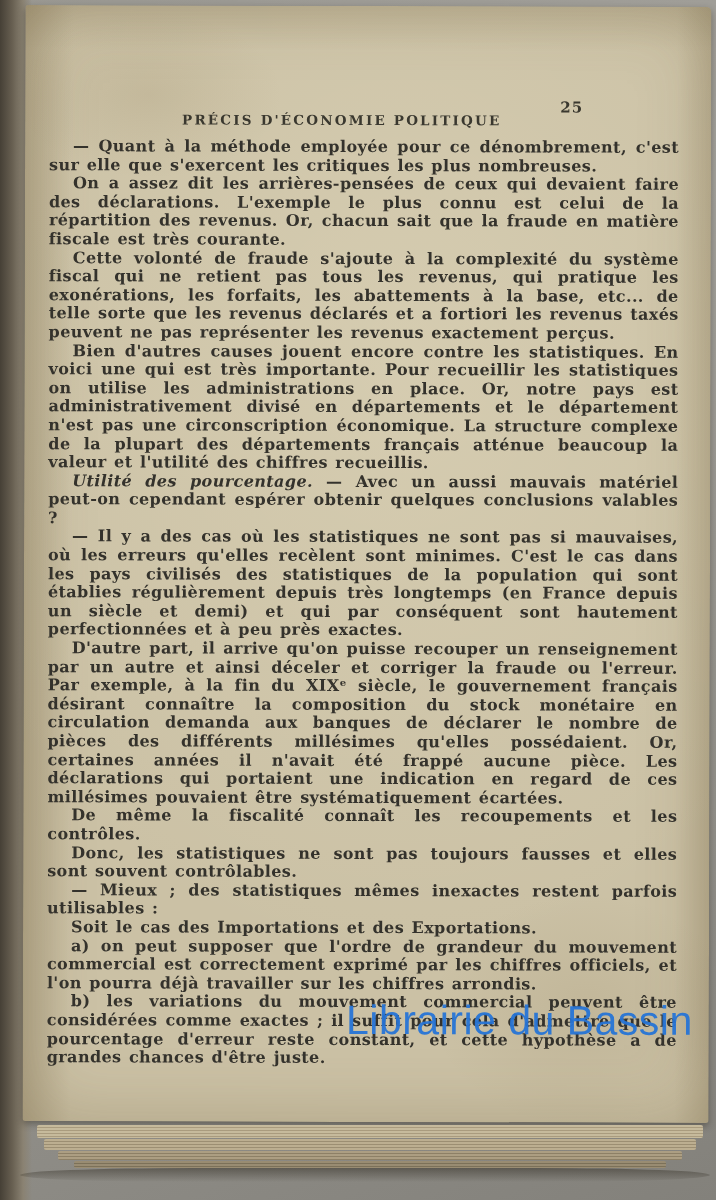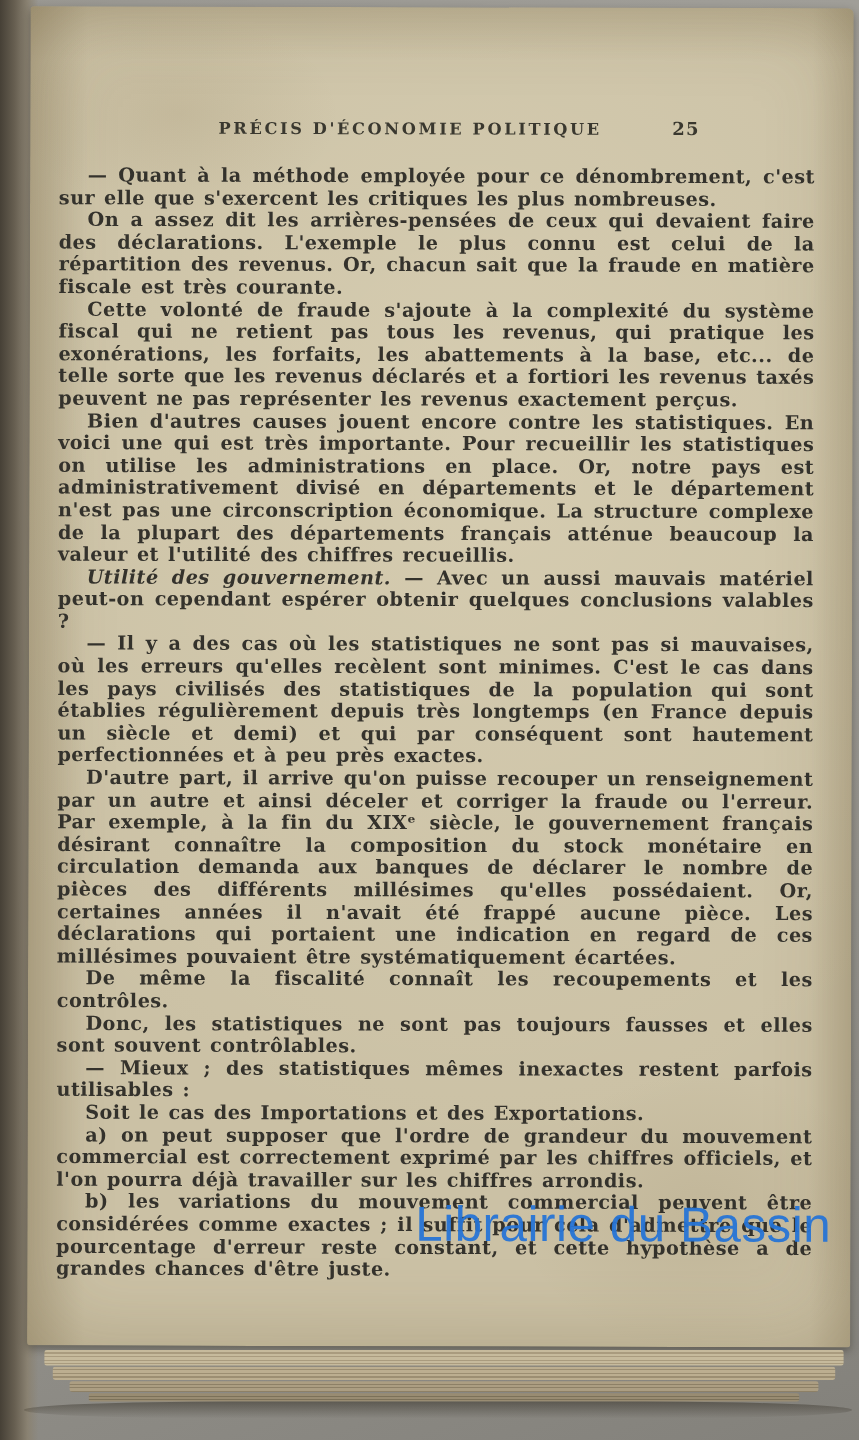--- a/index.html
+++ b/index.html
@@ -31,21 +31,21 @@
     box-shadow: inset 0 0 70px rgba(96,78,42,.28), 0 3px 7px rgba(40,35,25,.4);
     border-radius: 3px 5px 3px 3px;
     transform: rotate(.15deg);
   }
   .page-inner {
     position: absolute; left: 24px; right: 32px; top: 0; bottom: 0;
     color: #34322c; padding-top: 94px;
   }
   .running-header { position: relative; height: 20px; margin-bottom: 18px; }
   .running-title {
-    position: absolute; left: 50%; transform: translateX(-57%); top: 0;
+    position: absolute; left: 50%; transform: translateX(-57%); top: 12px;
     font-size: 13.5px; font-weight: 700; letter-spacing: 2.2px; white-space: nowrap;
     color: #3a382f;
   }
   .page-number {
     position: absolute; right: 96px; top: -2px;
     font-size: 15px; font-weight: 700; letter-spacing: 1px; color: #3a382f;
   }
   .body-text p {
     margin: 0; text-indent: 24px; text-align: justify;
     font-size: 16px; line-height: 18.6px; font-weight: 700;
@@ -85,21 +85,21 @@
         <span class="running-title">PRÉCIS D'ÉCONOMIE POLITIQUE</span>
         <span class="page-number">25</span>
       </div>
 
       <main class="body-text">
         <p>— Quant à la méthode employée pour ce dénombrement, c'est sur elle que s'exercent les critiques les plus nombreuses.</p>
         <p>On a assez dit les arrières-pensées de ceux qui devaient faire des déclarations. L'exemple le plus connu est celui de la répartition des revenus. Or, chacun sait que la fraude en matière fiscale est très courante.</p>
         <p>Cette volonté de fraude s'ajoute à la complexité du système fiscal qui ne retient pas tous les revenus, qui pratique les exonérations, les forfaits, les abattements à la base, etc... de telle sorte que les revenus déclarés et a fortiori les revenus taxés peuvent ne pas représenter les revenus exactement perçus.</p>
         <p>Bien d'autres causes jouent encore contre les statistiques. En voici une qui est très importante. Pour recueillir les statistiques on utilise les administrations en place. Or, notre pays est administrativement divisé en départements et le département n'est pas une circonscription économique. La structure complexe de la plupart des départements français atténue beaucoup la valeur et l'utilité des chiffres recueillis.</p>
         <p>
-          <span class="lead-italic">Utilité des gouvernement.</span><span> — Avec un aussi mauvais matériel peut-on cependant espérer obtenir quelques conclusions valables ?</span>
+          <span class="lead-italic">Utilité des pourcentage.</span><span> — Avec un aussi mauvais matériel peut-on cependant espérer obtenir quelques conclusions valables ?</span>
         </p>
         <p>— Il y a des cas où les statistiques ne sont pas si mauvaises, où les erreurs qu'elles recèlent sont minimes. C'est le cas dans les pays civilisés des statistiques de la population qui sont établies régulièrement depuis très longtemps (en France depuis un siècle et demi) et qui par conséquent sont hautement perfectionnées et à peu près exactes.</p>
         <p>D'autre part, il arrive qu'on puisse recouper un renseignement par un autre et ainsi déceler et corriger la fraude ou l'erreur. Par exemple, à la fin du XIXᵉ siècle, le gouvernement français désirant connaître la composition du stock monétaire en circulation demanda aux banques de déclarer le nombre de pièces des différents millésimes qu'elles possédaient. Or, certaines années il n'avait été frappé aucune pièce. Les déclarations qui portaient une indication en regard de ces millésimes pouvaient être systématiquement écartées.</p>
         <p>De même la fiscalité connaît les recoupements et les contrôles.</p>
         <p>Donc, les statistiques ne sont pas toujours fausses et elles sont souvent contrôlables.</p>
         <p>— Mieux ; des statistiques mêmes inexactes restent parfois utilisables :</p>
         <p>Soit le cas des Importations et des Exportations.</p>
         <p>a) on peut supposer que l'ordre de grandeur du mouvement commercial est correctement exprimé par les chiffres officiels, et l'on pourra déjà travailler sur les chiffres arrondis.</p>
         <p>b) les variations du mouvement commercial peuvent être considérées comme exactes ; il suffit pour cela d'admettre que le pourcentage d'erreur reste constant, et cette hypothèse a de grandes chances d'être juste.</p>
       </main>

